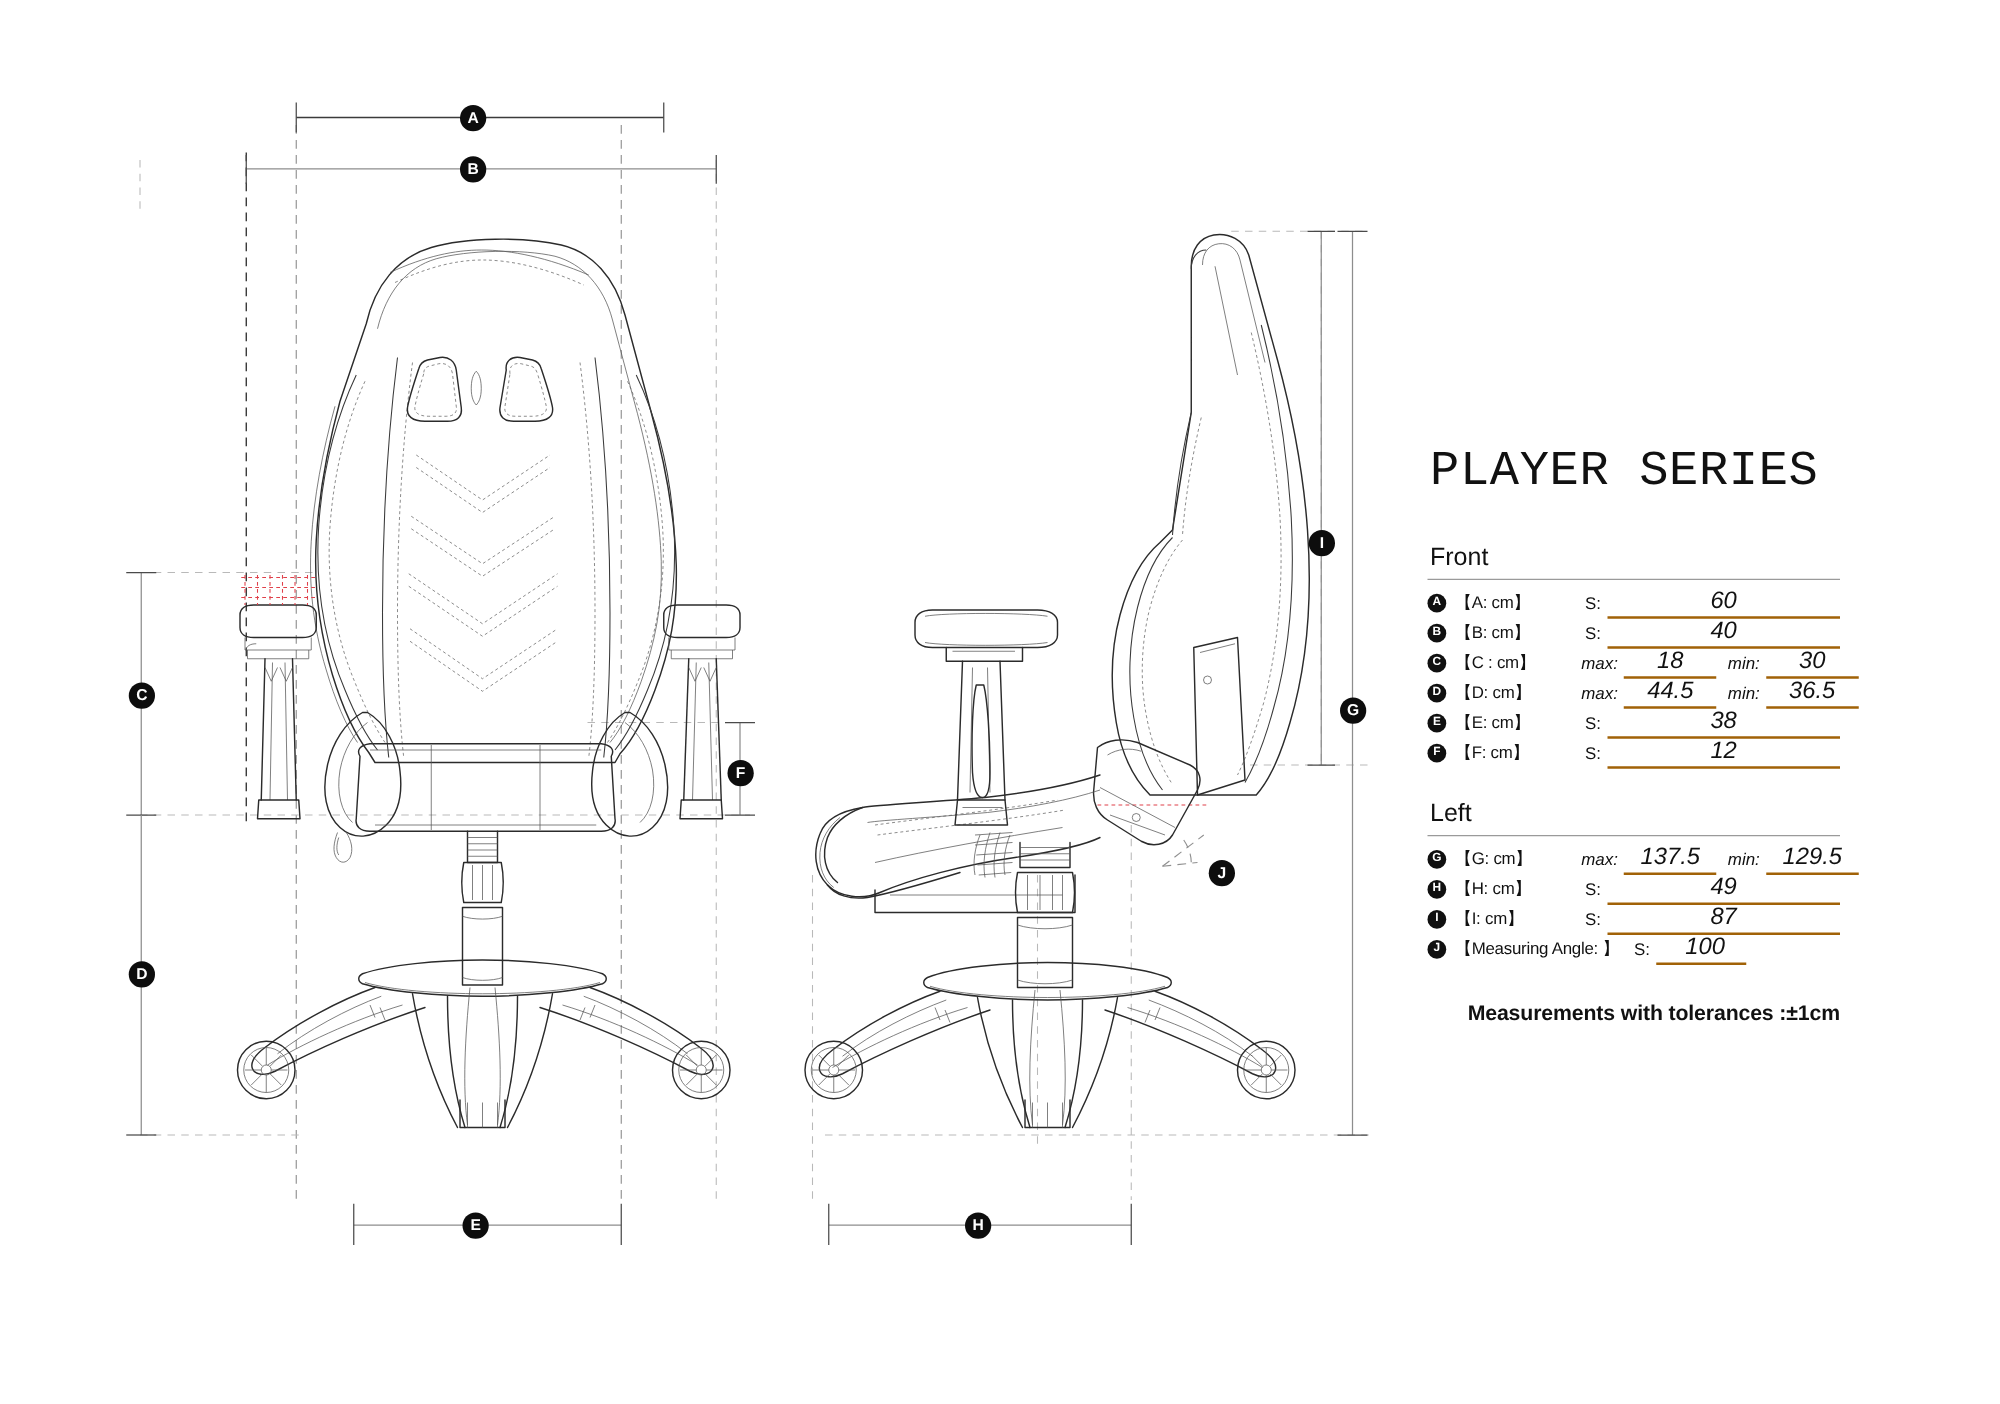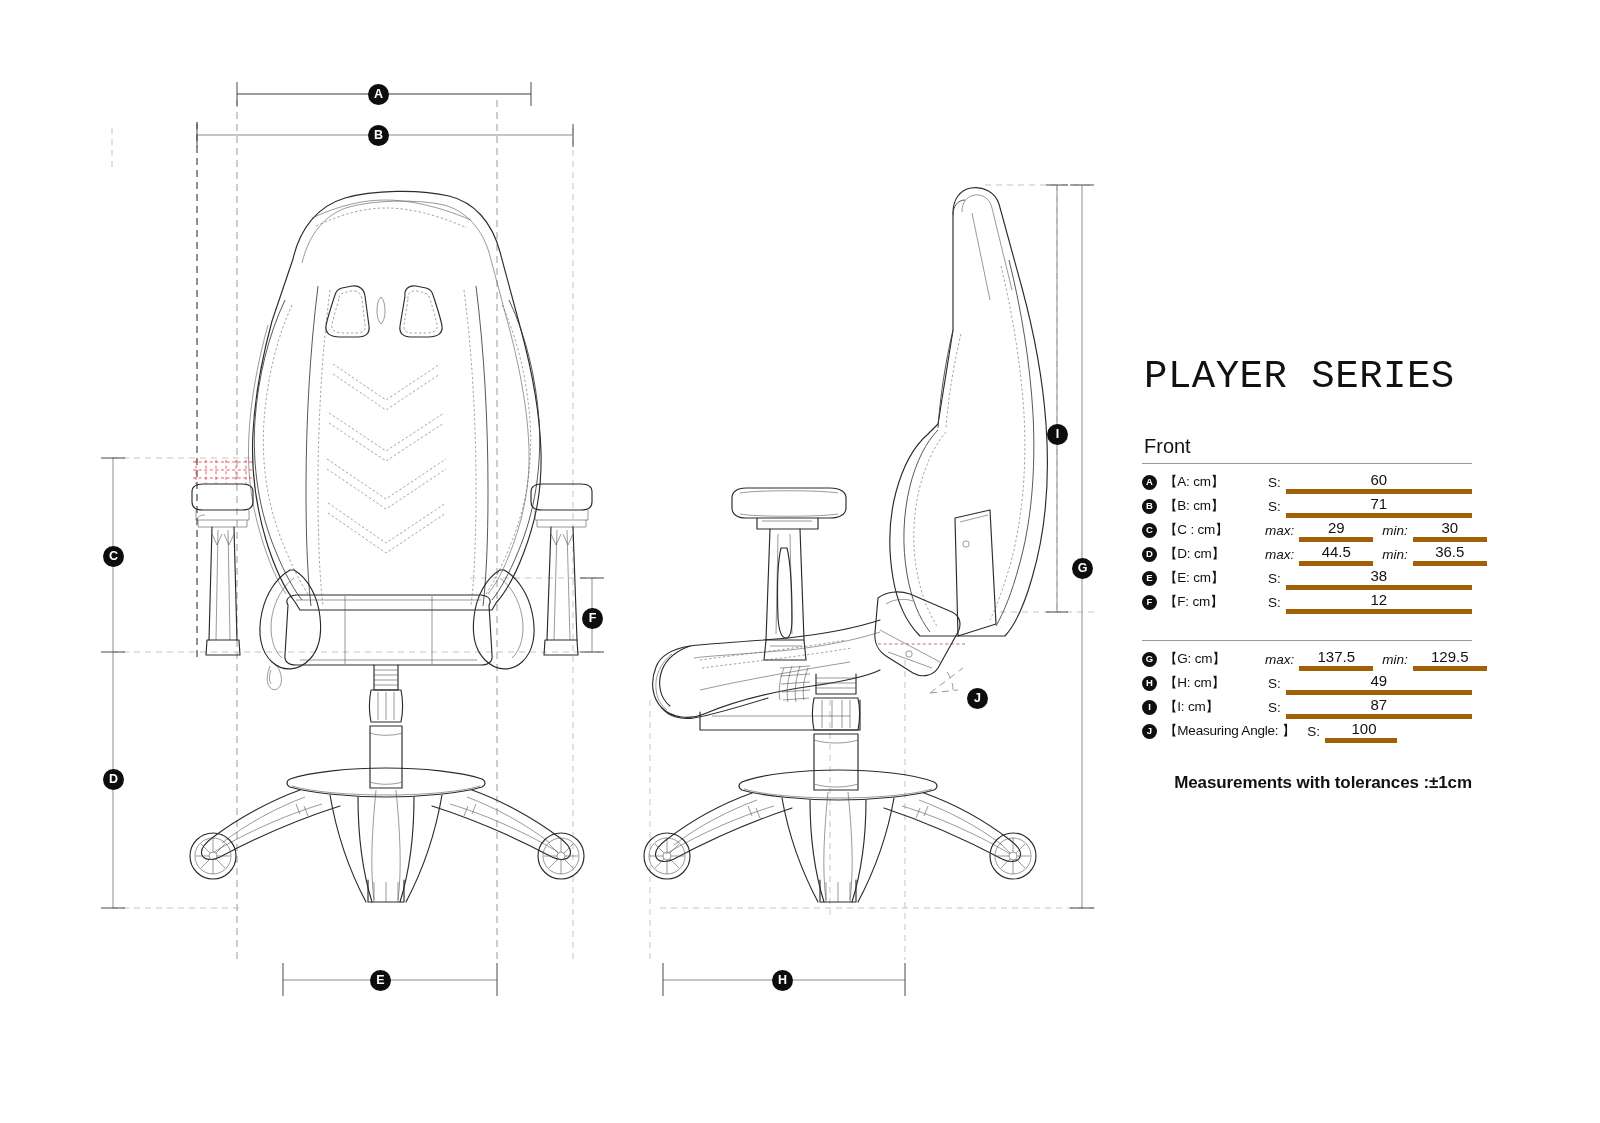--- a/index.html
+++ b/index.html
@@ -32,23 +32,23 @@
     background:#101010;color:#fff;font-size:9.5px;font-weight:700;
     display:flex;align-items:center;justify-content:center;
     margin-right:7px;line-height:1;
   }
   .key{flex:0 0 auto;white-space:nowrap;font-size:13.5px;letter-spacing:-.2px;}
   .key.wide{min-width:92px;}
   .key.angle{min-width:auto;}
   .lbl{flex:0 0 auto;margin-left:12px;font-size:13.5px;}
   .lbl.mx{margin-left:9px;font-style:italic;}
   .fld{
-    flex:1 1 auto;border-bottom:5px solid #a16207;
-    text-align:center;font-size:15px;padding-bottom:1px;
-    margin-left:5px;min-width:10px;
+    flex:1 1 auto;border-bottom:2px solid #a16207;
+    text-align:center;font-size:19px;padding-bottom:1px;
+    margin-left:5px;min-width:10px;font-style:italic;
   }
   .fld.half{flex:0 0 74px;}
   .fld.ang{flex:0 0 auto;min-width:66px;text-align:center;padding-left:6px;}
   .note{
     text-align:right;font-size:17px;font-weight:700;margin-top:30px;
     letter-spacing:-.1px;
   }
 
   
   .mk{
@@ -552,28 +552,28 @@
       <div class="badge">A</div>
       <div class="key wide">【A: cm】</div>
       <div class="lbl">S:</div>
       <div class="fld">60</div>
     </div>
 
     <div class="row">
       <div class="badge">B</div>
       <div class="key wide">【B: cm】</div>
       <div class="lbl">S:</div>
-      <div class="fld">71</div>
+      <div class="fld">40</div>
     </div>
 
     <div class="row">
       <div class="badge">C</div>
       <div class="key wide">【C : cm】</div>
       <div class="lbl mx">max:</div>
-      <div class="fld half">29</div>
+      <div class="fld half">18</div>
       <div class="lbl mx">min:</div>
       <div class="fld half">30</div>
     </div>
 
     <div class="row">
       <div class="badge">D</div>
       <div class="key wide">【D: cm】</div>
       <div class="lbl mx">max:</div>
       <div class="fld half">44.5</div>
       <div class="lbl mx">min:</div>
@@ -589,20 +589,21 @@
 
     <div class="row">
       <div class="badge">F</div>
       <div class="key wide">【F: cm】</div>
       <div class="lbl">S:</div>
       <div class="fld">12</div>
     </div>
   </div>
 
   <div class="grp" style="margin-top:26px;">
+    <div class="grp-head">Left</div>
     <div class="grp-rule"></div>
 
     <div class="row">
       <div class="badge">G</div>
       <div class="key wide">【G: cm】</div>
       <div class="lbl mx">max:</div>
       <div class="fld half">137.5</div>
       <div class="lbl mx">min:</div>
       <div class="fld half">129.5</div>
     </div>

